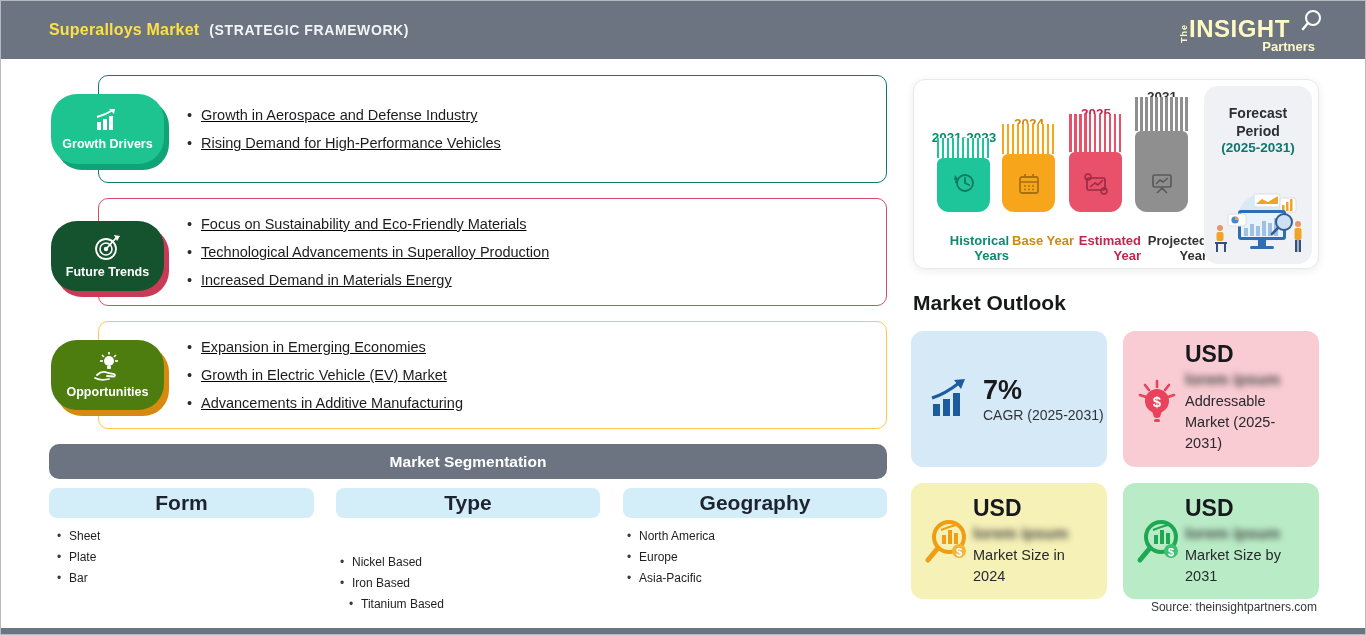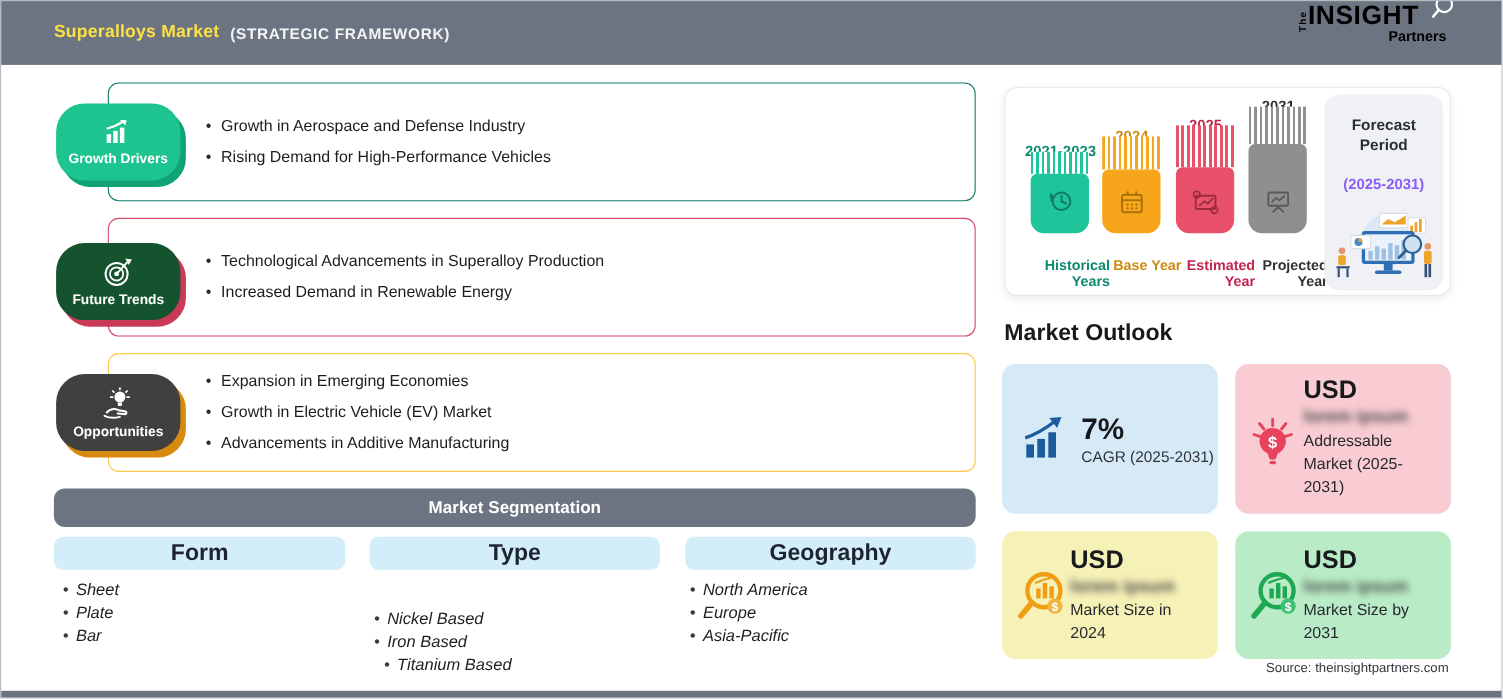--- a/index.html
+++ b/index.html
@@ -8,59 +8,59 @@
   #page {
     position:relative; width:1366px; height:635px; background:#ffffff;
     border:1px solid #b5bac0; overflow:hidden;
   }
 
   
   .header { position:absolute; left:0; top:0; width:1366px; height:58px;
     background:#6b7480; display:flex; align-items:center; }
   .header-title { color:#fde047; font-size:16px; font-weight:bold; margin-left:48px; letter-spacing:.2px; }
   .header-subtitle { color:#f2f4f6; font-size:14px; font-weight:600; margin-left:10px; letter-spacing:.6px; }
-  .logo { position:absolute; right:58px; top:2px; width:130px; color:#000000; }
+  .logo { position:absolute; right:58px; top:16px; width:130px; color:#fef9c3; }
   .logo-row { display:flex; align-items:flex-end; position:relative; }
   .logo-the { font-size:9px; font-weight:bold; transform:rotate(-90deg) translateX(-2px); transform-origin:center; width:10px; letter-spacing:1px; }
   .logo-insight { font-size:24px; font-weight:bold; letter-spacing:.5px; line-height:1; }
   .logo-mag { position:absolute; right:-14px; top:-8px; }
   .logo-partners { font-size:13px; font-weight:bold; text-align:right; margin-top:-2px; margin-right:-6px; }
 
   
   .fw-box { position:absolute; left:97px; width:789px; height:108px;
     border-radius:10px; background:#fff; }
   .fw-box.gd { top:74px;  border:1.6px solid #0e7c6b; }
   .fw-box.ft { top:197px; border:1.6px solid #d64c6b; }
   .fw-box.op { top:320px; border:1.6px solid #fdc84b; }
-  .fw-list { position:absolute; left:88px; top:50%; transform:translateY(-50%); }
+  .fw-list { position:absolute; left:88px; top:50%; transform:translateY(-50%);text-decoration:underline; }
   .fw-item { font-size:14.5px; color:#1d1d1f; line-height:28px; position:relative; padding-left:14px; }
   .fw-item::before { content:"•"; position:absolute; left:0; top:0; color:#2a2a2a; }
 
   .pill { position:absolute; left:50px; width:113px; height:70px; border-radius:26px;
     display:flex; flex-direction:column; align-items:center; justify-content:center; gap:3px; z-index:2; }
   .pill .pill-label { color:#fff; font-size:12.5px; font-weight:bold; }
   .pill.gd { top:93px;  background:#1ec48f; box-shadow:5px 6px 0 #10a377; }
   .pill.ft { top:220px; background:#14532d; box-shadow:5px 6px 0 #c93a56; }
-  .pill.op { top:339px; background:#404040; box-shadow:5px 6px 0 #d88a0e; }
+  .pill.op { top:339px; background:#4d7c0f; box-shadow:5px 6px 0 #d88a0e; }
 
   
   .seg-bar { position:absolute; left:48px; top:443px; width:838px; height:35px;
     background:#6b7480; border-radius:10px; display:flex; align-items:center; justify-content:center; }
   .seg-bar span { color:#fff; font-size:15.5px; font-weight:bold; }
   .seg-chip { position:absolute; top:487px; height:30px; background:#d3eef9; border-radius:8px;
     display:flex; align-items:center; justify-content:center; }
   .seg-chip span { font-size:21px; font-weight:bold; color:#1d2430; }
   .chip-form { left:48px;  width:265px; }
   .chip-type { left:335px; width:264px; }
   .chip-geo  { left:622px; width:264px; }
   .seg-list { position:absolute; top:525px; }
   .list-form { left:56px; }
   .list-type { left:339px;margin-top:26px; }
   .list-geo  { left:626px; }
-  .seg-item { font-size:15px; color:#1f1f22; line-height:21px; position:relative; padding-left:12px;font-style:italic; }
+  .seg-item { font-size:12px; color:#1f1f22; line-height:21px; position:relative; padding-left:12px; }
   .seg-item::before { content:"•"; position:absolute; left:0; top:0; color:#3a3a3e; }
   .seg-item.indent { margin-left:9px; }
 
   
   .timeline-card { position:absolute; left:912px; top:78px; width:406px; height:190px;
     background:#fff; border:1px solid #e7e9ec; border-radius:12px;
     box-shadow:0 2px 8px rgba(0,0,0,.08); }
   .tl-bar { position:absolute; width:53px; }
   .tl-bar .stripes { width:100%; }
   .tl-bar .solid { width:100%; border-radius:6px 6px 12px 12px; position:relative; }
@@ -70,21 +70,21 @@
   .b1 .stripes { background:repeating-linear-gradient(90deg,#1ec49a 0 2.5px,#fff 2.5px 5px); }
   .b2 .stripes { background:repeating-linear-gradient(90deg,#f7a61c 0 2.5px,#fff 2.5px 5px); }
   .b3 .stripes { background:repeating-linear-gradient(90deg,#e9516b 0 2.5px,#fff 2.5px 5px); }
   .b4 .stripes { background:repeating-linear-gradient(90deg,#8f8f8f 0 2.5px,#fff 2.5px 5px); }
   .b1 .solid { background:#1ec49a; } .b2 .solid { background:#f7a61c; }
   .b3 .solid { background:#e9516b; } .b4 .solid { background:#8f8f8f; }
   .c-teal { color:#0e8a70; } .c-orange { color:#cf8a14; } .c-red { color:#c2264d; } .c-dark { color:#333; }
   .forecast-panel { position:absolute; left:290px; top:6px; width:108px; height:178px;
     background:#eff1f5; border-radius:14px; text-align:center; padding-top:18px; }
   .fp-line { font-size:14px; font-weight:bold; color:#2b2f36; line-height:18px; }
-  .fp-range { font-size:13.5px; font-weight:600; color:#8b5cf6; margin-top:20px; }
+  .fp-range { font-size:13.5px; font-weight:600; color:#0f766e; margin-top:0; }
   .fp-illust { position:absolute; bottom:8px; left:50%; transform:translateX(-50%); }
 
   
   .outlook-title { position:absolute; left:912px; top:290px; font-size:21px; font-weight:bold; color:#17191c; }
   .ol-card { position:absolute; border-radius:12px; }
   .card-cagr { left:910px; top:330px; width:196px; height:136px; background:#d6e9f7; }
   .card-addr { left:1122px; top:330px; width:196px; height:136px; background:#f8ccd2; }
   .card-size24 { left:910px; top:482px; width:196px; height:116px; background:#f6f1b6; }
   .card-size31 { left:1122px; top:482px; width:196px; height:116px; background:#b9ecc6; }
   .cagr-inner { display:flex; align-items:center; height:100%; padding-left:18px; gap:10px; }
@@ -133,22 +133,23 @@
       <rect x="12" y="11" width="4" height="11" fill="#fff"></rect>
       <rect x="18" y="8" width="4" height="14" fill="#fff"></rect>
       <path d="M6 9 Q14 7 22 2" fill="none" stroke="#fff" stroke-width="2"></path>
       <path d="M18 1 L24 1 L23 6 Z" fill="#fff"></path>
     </svg>
     <span class="pill-label">Growth Drivers</span>
   </div>
 
   <div class="fw-box ft">
     <div class="fw-list">
+      <div class="fw-item">Focus on Sustainability and Eco-Friendly Materials</div>
       <div class="fw-item">Technological Advancements in Superalloy Production</div>
-      <div class="fw-item">Increased Demand in Renewable Energy</div>
+      <div class="fw-item">Increased Demand in Materials Energy</div>
     </div>
   </div>
   <div class="pill ft">
     <svg width="30" height="28" viewBox="0 0 30 28">
       <circle cx="13" cy="15" r="10" fill="none" stroke="#fff" stroke-width="1.8"></circle>
       <circle cx="13" cy="15" r="6" fill="none" stroke="#fff" stroke-width="1.6"></circle>
       <circle cx="13" cy="15" r="2.2" fill="#fff"></circle>
       <line x1="13" y1="15" x2="23" y2="4" stroke="#fff" stroke-width="1.8"></line>
       <path d="M21 1 L27 2 L24 7 Z" fill="#fff"></path>
     </svg>

